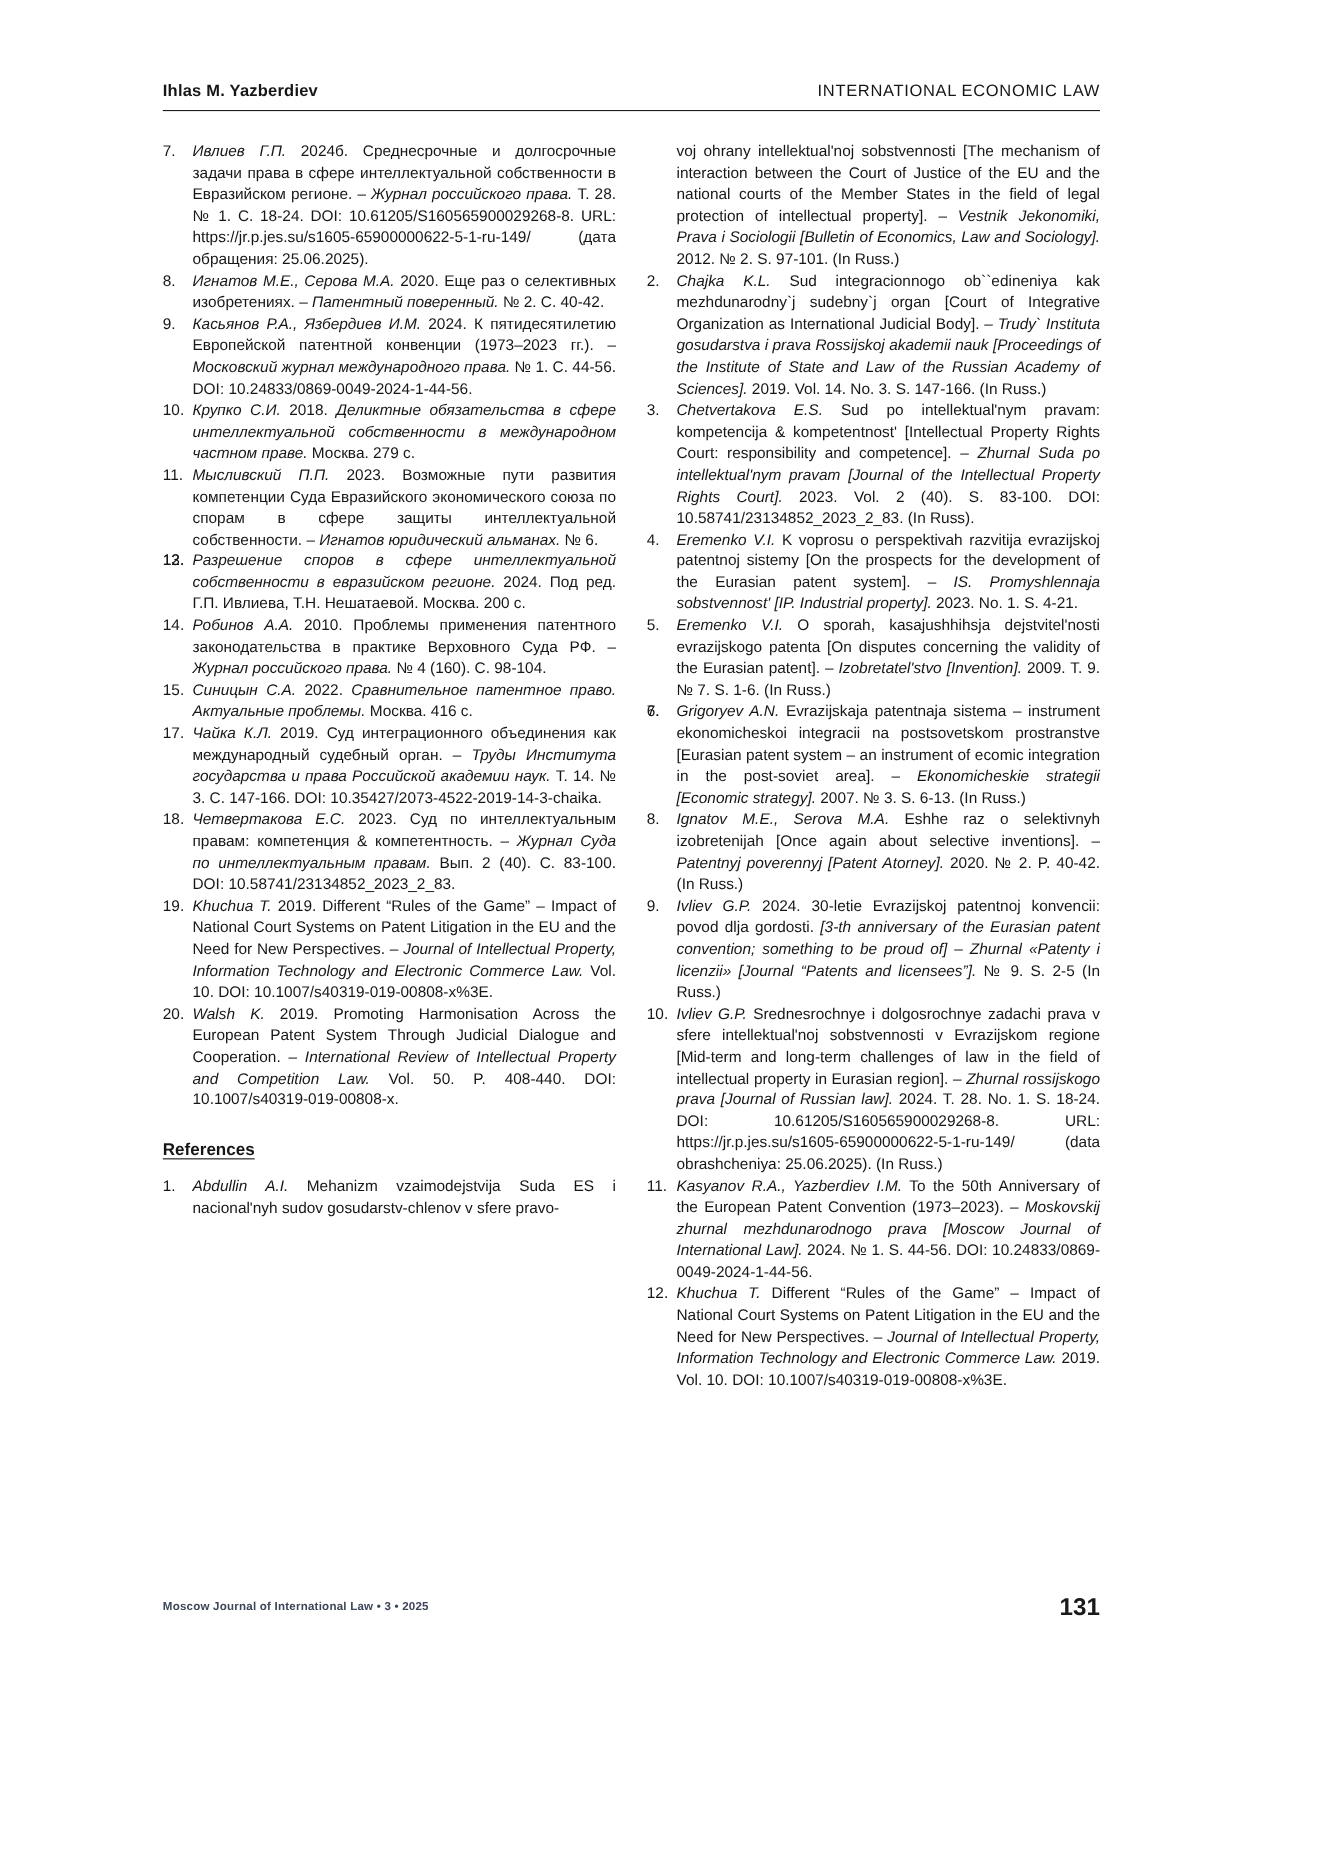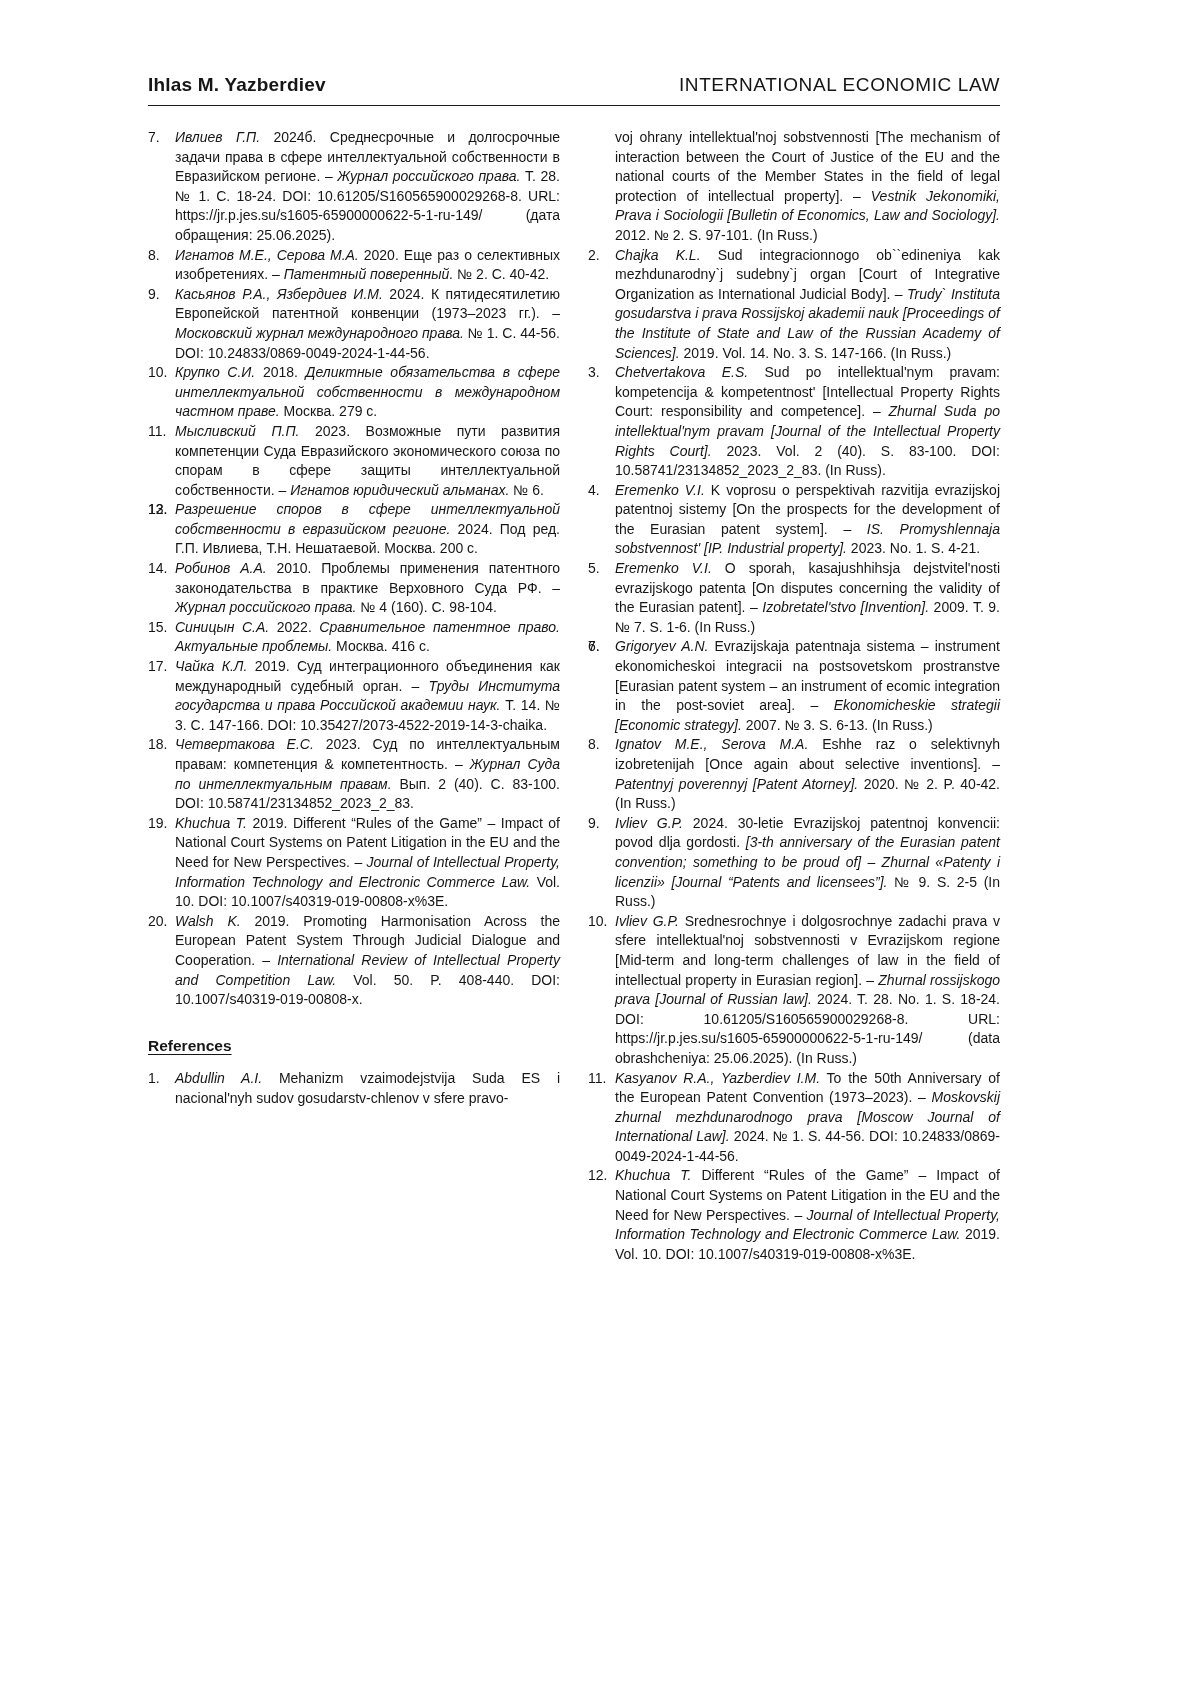--- a/index.html
+++ b/index.html
@@ -16,21 +16,21 @@
   .page-header {
     position: absolute;
     left: 148px;
     top: 74px;
     width: 852px;
     display: flex;
     justify-content: space-between;
     align-items: flex-end;
     padding-bottom: 9px;
     border-bottom: 1.6px solid #1c1c1c;
-    font-size: 19px;
+    font-size: 15px;
   }
   .page-header .author { font-weight: bold; letter-spacing: 0.2px; }
   .page-header .section { font-weight: normal; letter-spacing: 0.6px; }
   .content {
     position: absolute;
     left: 148px;
     top: 128px;
     width: 852px;
     display: flex;
     gap: 28px;
@@ -118,14 +118,18 @@
         <div class="ref"><span class="num">6.</span></div>
         <div class="ref"><span class="num">7.</span><span><i>Grigoryev A.N.</i><span> Evrazijskaja patentnaja sistema – instrument ekonomicheskoi integracii na postsovetskom prostranstve [Eurasian patent system – an instrument of ecomic integration in the post-soviet area]. – </span><i>Ekonomicheskie strategii [Economic strategy].</i><span> 2007. № 3. S. 6-13. (In Russ.)</span></span></div>
         <div class="ref"><span class="num">8.</span><span><i>Ignatov M.E., Serova M.A.</i><span> Eshhe raz o selektivnyh izobretenijah [Once again about selective inventions]. – </span><i>Patentnyj poverennyj [Patent Atorney].</i><span> 2020. № 2. P. 40-42. (In Russ.)</span></span></div>
         <div class="ref"><span class="num">9.</span><span><i>Ivliev G.P.</i><span> 2024. 30-letie Evrazijskoj patentnoj konvencii: povod dlja gordosti. </span><i>[3-th anniversary of the Eurasian patent convention; something to be proud of] – Zhurnal «Patenty i licenzii» [Journal “Patents and licensees”].</i><span> № 9. S. 2-5 (In Russ.)</span></span></div>
         <div class="ref"><span class="num">10.</span><span><i>Ivliev G.P.</i><span> Srednesrochnye i dolgosrochnye zadachi prava v sfere intellektual'noj sobstvennosti v Evrazijskom regione [Mid-term and long-term challenges of law in the field of intellectual property in Eurasian region]. – </span><i>Zhurnal rossijskogo prava [Journal of Russian law].</i><span> 2024. T. 28. No. 1. S. 18-24. DOI: 10.61205/S160565900029268-8. URL: https://jr.p.jes.su/s1605-65900000622-5-1-ru-149/ (data obrashcheniya: 25.06.2025). (In Russ.)</span></span></div>
         <div class="ref"><span class="num">11.</span><span><i>Kasyanov R.A., Yazberdiev I.M.</i><span> To the 50th Anniversary of the European Patent Convention (1973–2023). – </span><i>Moskovskij zhurnal mezhdunarodnogo prava [Moscow Journal of International Law].</i><span> 2024. № 1. S. 44-56. DOI: 10.24833/0869-0049-2024-1-44-56.</span></span></div>
         <div class="ref"><span class="num">12.</span><span><i>Khuchua T.</i><span> Different “Rules of the Game” – Impact of National Court Systems on Patent Litigation in the EU and the Need for New Perspectives. – </span><i>Journal of Intellectual Property, Information Technology and Electronic Commerce Law.</i><span> 2019. Vol. 10. DOI: 10.1007/s40319-019-00808-x%3E.</span></span></div>
       </div>
   </main>
 
+  <footer class="page-footer">
+    <span class="footer-line">Moscow Journal of International Law • 3 • 2025</span>
+    <span class="page-num">131</span>
+  </footer>
 
 </div>
 
 </body></html>

